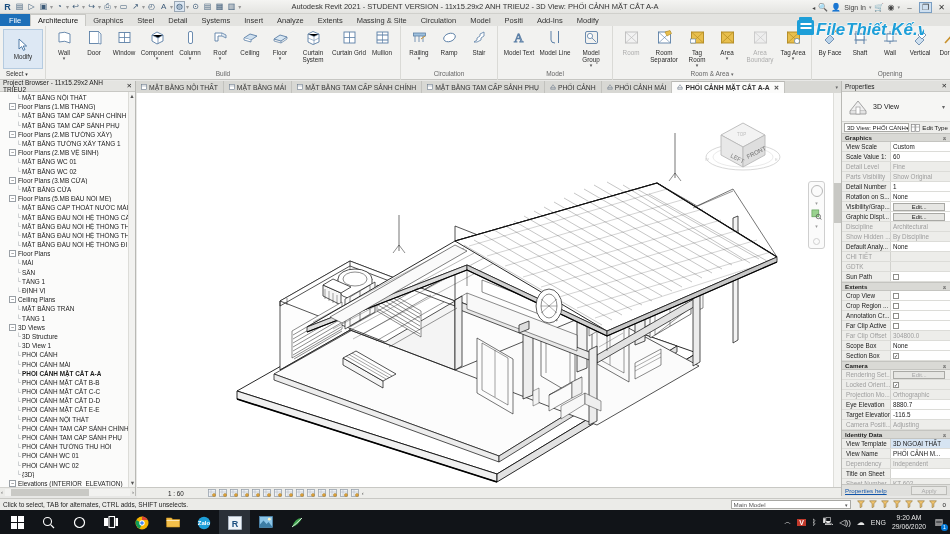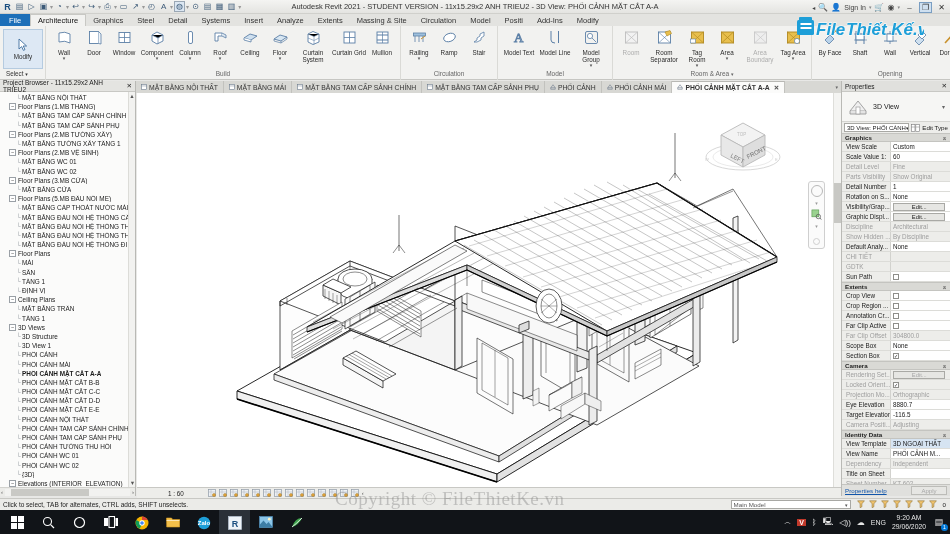--- a/index.html
+++ b/index.html
@@ -1358,21 +1358,20 @@
         <span><svg width="8" height="8" viewBox="0 0 8 8">
       <path d="M0.6 0.8 h6.8 l-2.5 3 v3 l-1.8 0.9 v-3.9 z" fill="#f0c36d" stroke="#8a6d2f" stroke-width="0.55"></path>
     </svg></span>
         <span><svg width="8" height="8" viewBox="0 0 8 8">
       <path d="M0.6 0.8 h6.8 l-2.5 3 v3 l-1.8 0.9 v-3.9 z" fill="#f0c36d" stroke="#8a6d2f" stroke-width="0.55"></path>
     </svg></span>
       </div>
     <span style="padding-right:4px;font-size:6.2px;">0</span>
   </div>
 
-  <div class="wm">Copyright © FileThietKe.vn</div>
 
   <div class="logo-wm">
     <svg width="130" height="34" viewBox="0 0 130 34">
       <g>
         <rect x="3" y="6" width="17" height="15" rx="1.5" fill="#1e9fd8"></rect>
         <rect x="5" y="3" width="13" height="5" rx="1" fill="#1e9fd8"></rect>
         <rect x="6.5" y="9" width="11" height="2" fill="#fff"></rect>
         <rect x="6.5" y="13" width="11" height="2" fill="#fff"></rect>
       </g>
       <text x="22" y="21" font-family="Liberation Sans, sans-serif" font-size="17" font-weight="bold" font-style="italic" fill="#1e9fd8" stroke="#ffffff" stroke-width="0.8" paint-order="stroke">File</text>

